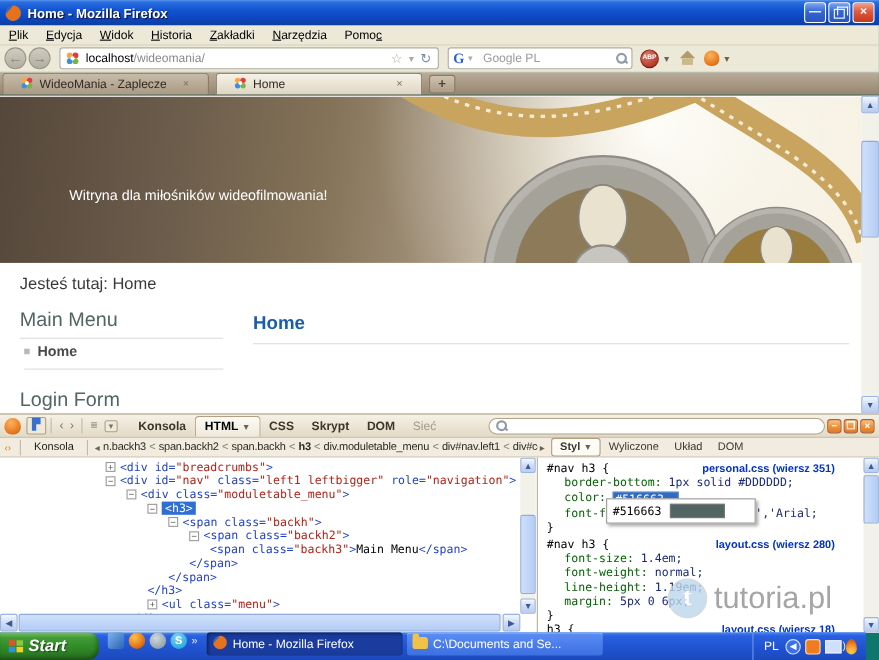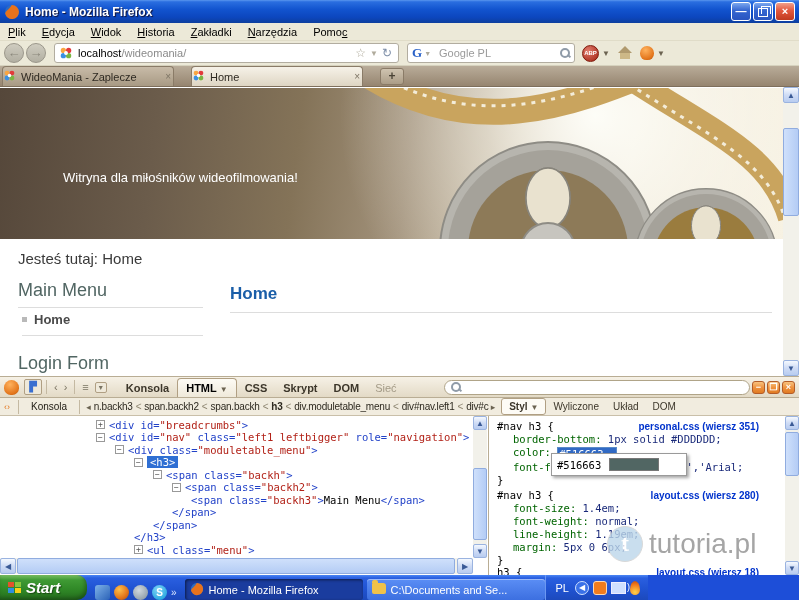--- a/index.html
+++ b/index.html
@@ -1,17 +1,17 @@
 <!DOCTYPE html>
 <html><head>
 <meta charset="utf-8">
 <style>
   html,body{margin:0;padding:0;background:#444;}
   #screen{position:relative;width:799px;height:600px;overflow:hidden;
-    font-family:"Liberation Sans",sans-serif;background:#1d4ed8;}
+    font-family:"Liberation Sans",sans-serif;background:#0f766e;}
   .abs{position:absolute;}
 
   
   #titlebar{left:0;top:0;width:799px;height:23px;
     background:linear-gradient(180deg,#5a96ee 0%,#2a6ee0 8%,#1254cf 40%,#0c46be 75%,#0d3f9e 100%);
     display:flex;align-items:center;padding:0 4px;box-sizing:border-box;}
   #titlebar .title{color:#fff;font-weight:bold;font-size:12px;margin-left:5px;
     text-shadow:1px 1px 1px #113;flex:1;}
   .winbtn{width:20px;height:19px;margin-left:2px;border:1px solid #fff;border-radius:3px;
     color:#fff;font-size:11px;line-height:17px;text-align:center;font-weight:bold;
@@ -48,24 +48,24 @@
   .abp{width:15px;height:15px;border-radius:50%;background:radial-gradient(circle at 35% 30%,#e07a6a,#a32212);border:1px solid #7e1a0c;color:#fff;font-size:6px;line-height:15px;text-align:center;font-weight:bold;}
   .homeico{width:16px;height:14px;position:relative;}
   .homeico .roof{position:absolute;left:1px;top:0;width:0;height:0;border-left:7px solid transparent;border-right:7px solid transparent;border-bottom:7px solid #b09a6e;}
   .homeico .base{position:absolute;left:3px;top:7px;width:10px;height:6px;background:#cdb887;}
   .bugico{width:14px;height:14px;border-radius:50% 50% 45% 45%;background:radial-gradient(circle at 40% 30%,#ffb25e,#e2741a 70%,#9e4a08);}
 
   
   #tabstrip{left:0;top:66px;width:799px;height:21px;
     background:linear-gradient(180deg,#b9ac99,#968570);border-bottom:1px solid #7e6f5c;
     display:flex;align-items:flex-end;padding-left:2px;box-sizing:border-box;}
-  .tab{display:flex;align-items:center;width:172px;height:20px;margin-right:17px;
+  .tab{display:flex;align-items:center;width:188px;height:20px;margin-right:6px;
     border:1px solid #8a7b67;border-bottom:none;border-radius:4px 4px 0 0;
     background:linear-gradient(180deg,#c8bba8,#a89a84);font-size:11px;color:#2f2a22;
-    padding:0 0;box-sizing:border-box;}
+    padding:0 15px;box-sizing:border-box;}
   .tab.active{background:linear-gradient(180deg,#f6f2e8,#ded5c3);}
   .tab .lbl{flex:1;margin-left:5px;white-space:nowrap;overflow:hidden;}
   .tab .x{color:#7e7565;font-size:10px;padding:0 2px;}
   .newtab{width:24px;height:17px;margin-bottom:1px;border:1px solid #8a7b67;border-radius:3px;
     background:linear-gradient(180deg,#cfc3b0,#ab9d87);color:#4a4336;font-size:12px;font-weight:bold;
     text-align:center;line-height:15px;box-sizing:border-box;}
 
   
   #content{left:0;top:87px;width:799px;height:289px;background:#fff;overflow:hidden;}
   #banner{position:absolute;left:0;top:1px;width:783px;height:151px;overflow:hidden;
@@ -146,23 +146,23 @@
   #css-popup{position:absolute;left:62px;top:37px;width:136px;height:23px;background:#fff;border:1px solid #9a9a9a;
     box-shadow:2px 2px 3px rgba(0,0,0,.35);display:flex;align-items:center;padding:0 5px;box-sizing:border-box;z-index:5;
     font-family:"DejaVu Sans Mono",monospace;font-size:10.5px;color:#000;}
   #css-popup .swatch{width:50px;height:13px;margin-left:8px;border:1px solid #777;box-sizing:border-box;}
   #watermark{position:absolute;left:118px;top:110px;display:flex;align-items:center;opacity:.8;}
   #watermark .circ{width:34px;height:34px;border-radius:50%;background:#bcd7ea;border:1px solid #cfcfcf;
     color:#fff;font-size:24px;font-weight:bold;text-align:center;line-height:32px;font-family:"Liberation Serif",serif;}
   #watermark .wm-text{font-size:28px;color:#8f8f8f;margin-left:6px;font-family:"Liberation Sans",sans-serif;}
 
   
-  #taskbar{left:0;top:575px;width:648px;height:25px;
+  #taskbar{left:0;top:575px;width:787px;height:25px;
     background:linear-gradient(180deg,#4b86f4 0%,#2a5fe0 12%,#2053d2 55%,#1c49bc 100%);
-    display:flex;align-items:flex-end;}
+    display:flex;align-items:flex-start;}
   #startbtn{height:25px;width:90px;border-radius:0 10px 10px 0;
     background:linear-gradient(180deg,#7bc164 0%,#3f9a34 20%,#2f8726 60%,#256e1e 100%);
     display:flex;align-items:center;padding-left:8px;box-sizing:border-box;
     box-shadow:inset -2px -2px 4px rgba(0,0,0,.3);}
   #startbtn .flag{display:inline-block;width:14px;height:12px;margin-right:4px;position:relative;}
   .flag i{position:absolute;width:6px;height:5px;}
   .flag .f1{left:0;top:0;background:#e4522c;}
   .flag .f2{left:7px;top:0;background:#8cc63f;}
   .flag .f3{left:0;top:6px;background:#2f8fe0;}
   .flag .f4{left:7px;top:6px;background:#f7d117;}

